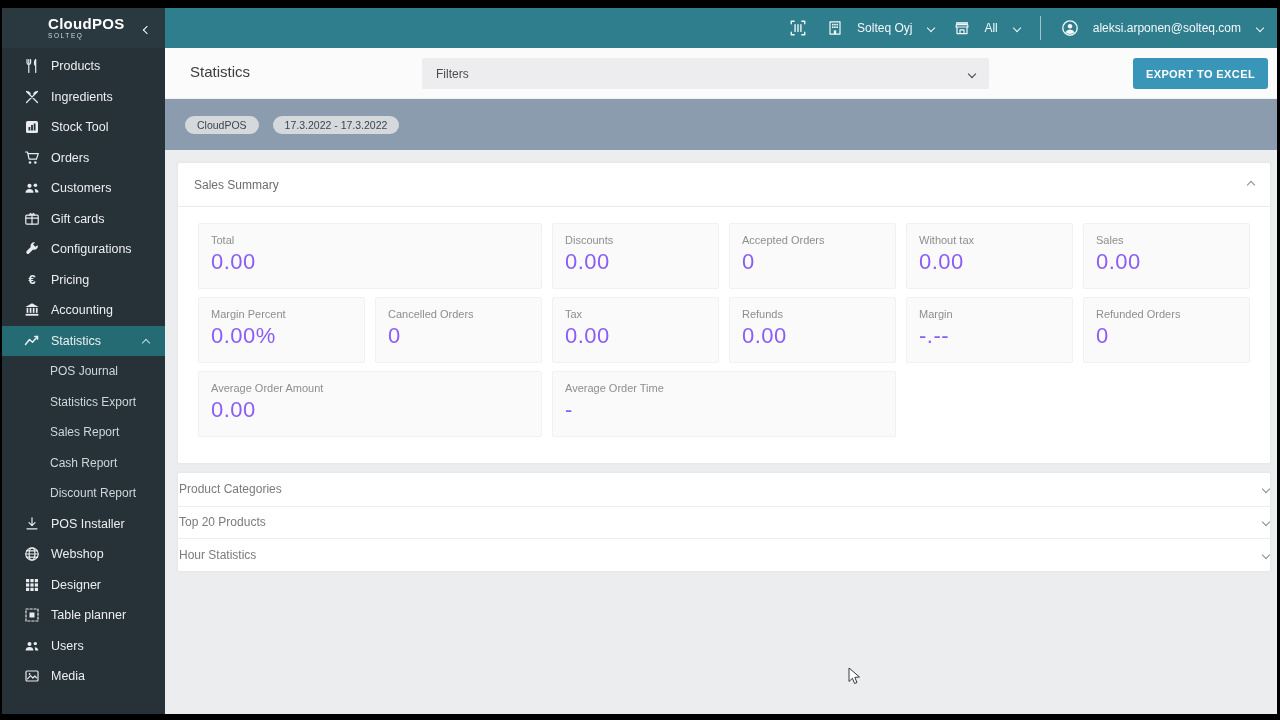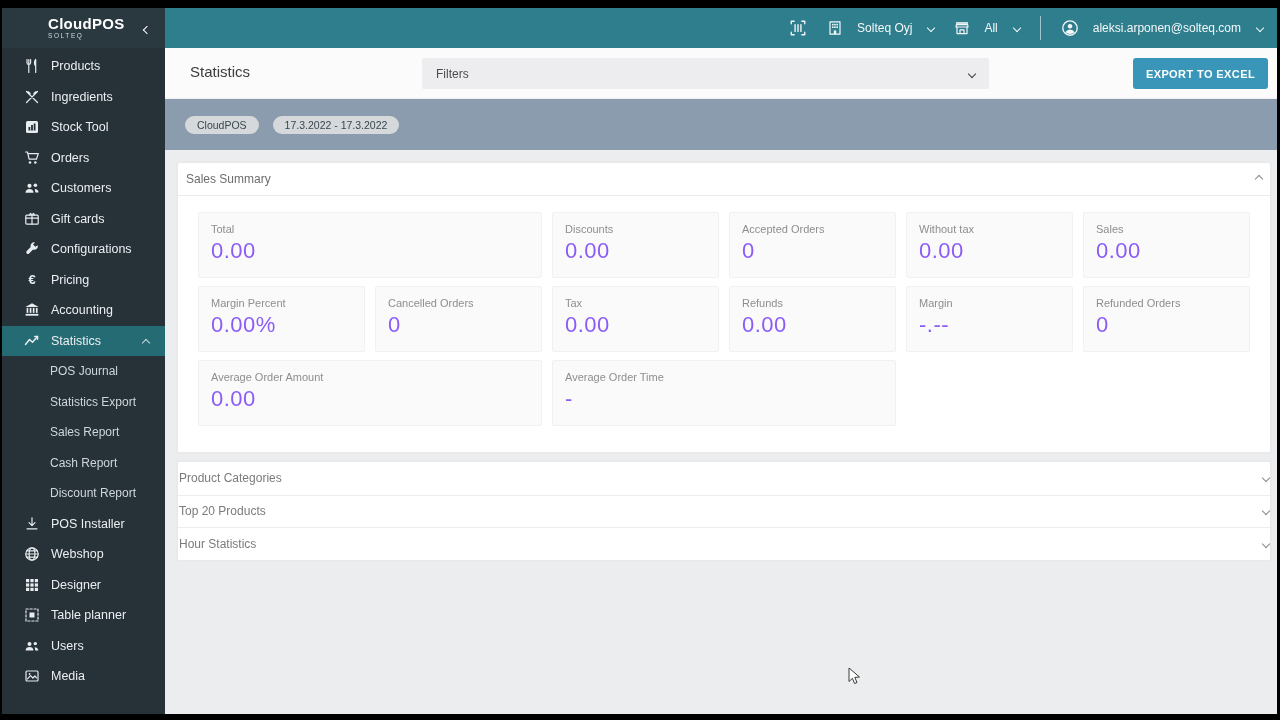--- a/index.html
+++ b/index.html
@@ -72,21 +72,21 @@
 
   .filter-bar { height:51px; background:#8a9cad; display:flex; align-items:center;
     padding-left:20px; gap:14px; }
   .chip { height:18px; background:#d6d9db; border-radius:9px; display:inline-flex;
     align-items:center; padding:0 12px; font-size:10.5px; color:#39474f;
     cursor:pointer; }
 
   .content { padding:12px 6px 0 12px; }
   .panel { background:#fff; border:1px solid #e9e9e9; border-radius:2px;
     box-shadow:0 0 2px rgba(0,0,0,.05); }
-  .panel-header { height:33px; display:flex; align-items:center; padding:0 8px;
+  .panel-header { height:44px; display:flex; align-items:center; padding:0 16px;
     border-bottom:1px solid #ebebeb; cursor:pointer; }
   .panel-title { font-size:12px; color:#6d6d6d; }
   .panel-header .chev { margin-left:auto; color:#8a8a8a; }
 
   .cards-grid { padding:16px 20px 26px 20px; display:grid;
     grid-template-columns:repeat(6,1fr); gap:8px 10px; }
   .card { background:#fafafa; border:1px solid #f1f1f1; border-radius:2px;
     height:66px; padding:10px 12px; }
   .card.span2 { grid-column:span 2; }
   .card-label { font-size:11px; color:#8e8e8e; }

